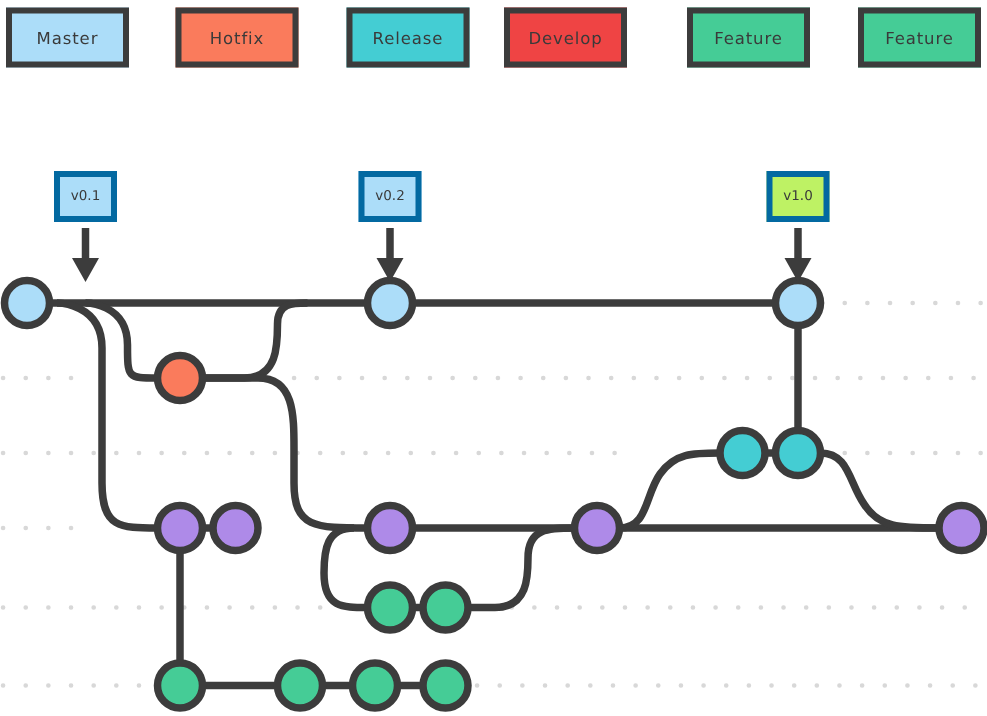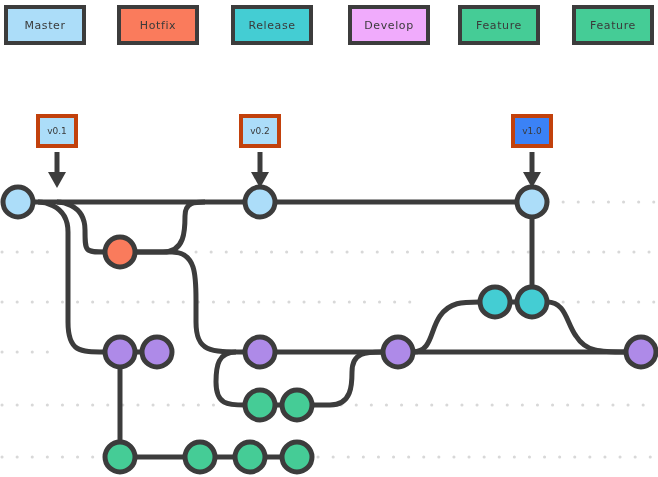--- a/index.html
+++ b/index.html
@@ -48,21 +48,21 @@
   #graph {
     position: absolute;
     left: 0;
     top: 0;
     width: 658px;
     height: 477px;
   }
   .tag-box {
     position: absolute;
     box-sizing: border-box;
-    border: 4px solid #c2410c;
+    border: 4px solid #0369a1;
     display: flex;
     align-items: center;
     justify-content: center;
     width: 42px;
     height: 34px;
   }
   .tag-label {
     font-size: 9px;
     color: #3a3a3a;
     line-height: 1;
@@ -77,21 +77,21 @@
   <div id="legend">
     <div class="legend-box" style="left:4px;  top:5px; background:#ACDDF9;">
       <span class="legend-label">Master</span>
     </div>
     <div class="legend-box" style="left:231px; top:5px; background:#44CDD3;">
       <span class="legend-label">Release</span>
     </div>
     <div class="legend-box" style="left:117px; top:5px; background:#FA7B5C;">
       <span class="legend-label">Hotfix</span>
     </div>
-    <div class="legend-box" style="left:348px; top:5px; background:#f0abfc;">
+    <div class="legend-box" style="left:336px; top:5px; background:#ef4444;">
       <span class="legend-label">Develop</span>
     </div>
     <div class="legend-box" style="left:458px; top:5px; background:#45CC96;">
       <span class="legend-label">Feature</span>
     </div>
     <div class="legend-box" style="left:572px; top:5px; background:#45CC96;">
       <span class="legend-label">Feature</span>
     </div>
   </div>
 
@@ -185,17 +185,17 @@
       </g>
     </g>
   </svg>
 
   <div class="tag-box" style="left:36px; top:114px; background:#ACDDF9;">
     <span class="tag-label">v0.1</span>
   </div>
   <div class="tag-box" style="left:239px; top:114px; background:#ACDDF9;text-align:right;">
     <span class="tag-label">v0.2</span>
   </div>
-  <div class="tag-box" style="left:511px; top:114px; background:#3b82f6;">
+  <div class="tag-box" style="left:511px; top:114px; background:#bef264;">
     <span class="tag-label">v1.0</span>
   </div>
 
 </div>
 
 </body></html>

